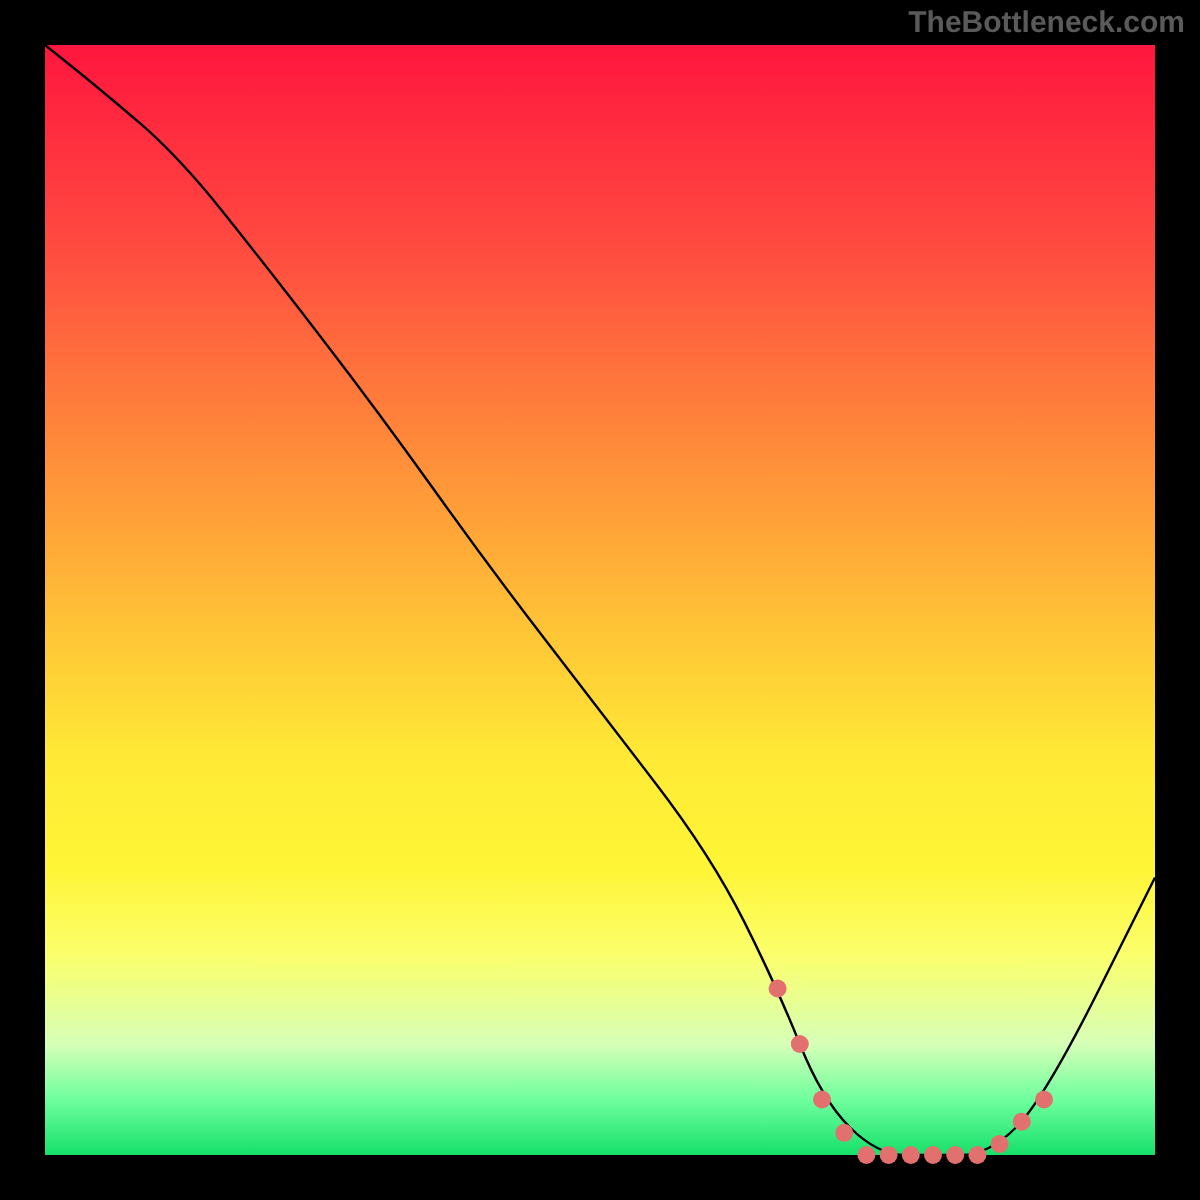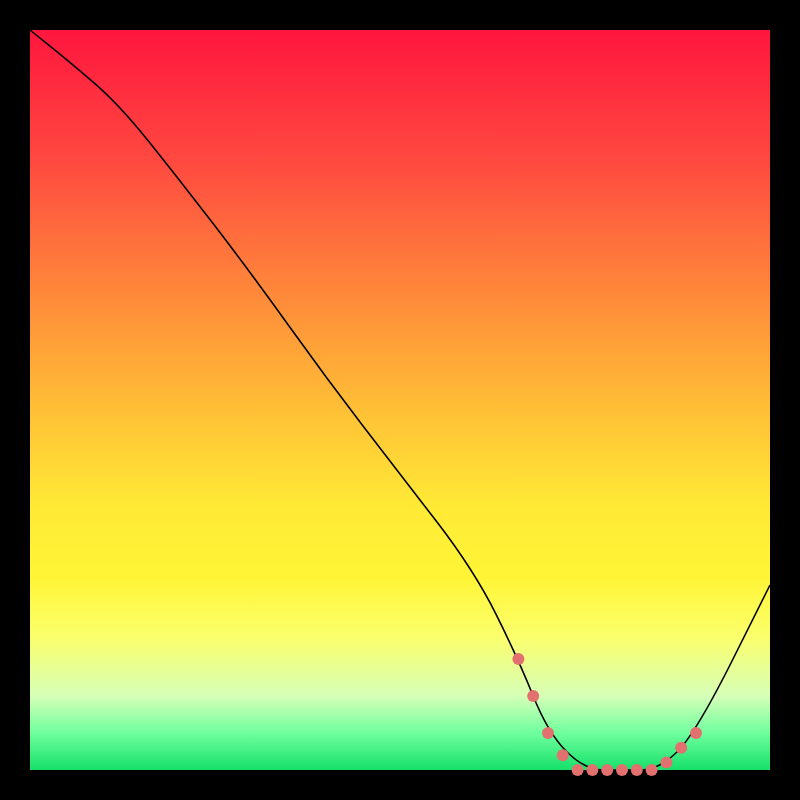--- a/index.html
+++ b/index.html
@@ -18,20 +18,21 @@
           #16e06a 100%);}
   .attrib{position:absolute;right:10px;top:4px;color:#5a5a5a;font-size:20px;font-weight:600;}
   svg.curve{position:absolute;left:30px;top:30px;width:740px;height:740px;overflow:visible}
   svg .line{fill:none;stroke:#000;stroke-width:1.6}
   svg .dots circle{fill:#e2706e}
 </style>
 </head>
 <body>
 
 <div class="frame">
+  <div class="attrib">TheBottleneck.com</div>
   <div class="plot"></div>
 
   <svg class="curve" viewBox="0 0 740 740">
     <path class="line" d="M0.0 0.0 Q 0.0 0.0 18.5 14.8 Q 37.0 29.6 62.9 51.8 Q 88.8 74.0 118.4 111.0 Q 148.0 148.0 185.0 196.1 Q 222.0 244.2 259.0 296.0 Q 296.0 347.8 333.0 395.9 Q 370.0 444.0 407.0 492.1 Q 444.0 540.2 466.2 584.6 Q 488.4 629.0 503.2 666.0 Q 518.0 703.0 536.5 721.5 Q 555.0 740.0 573.5 740.0 Q 592.0 740.0 610.5 740.0 Q 629.0 740.0 647.5 721.5 Q 666.0 703.0 703.0 629.0 T 740.0 555.0"></path>
     <g class="dots">
         <circle cx="488.4" cy="629.0" r="6"></circle>
         <circle cx="503.2" cy="666.0" r="6"></circle>
         <circle cx="518.0" cy="703.0" r="6"></circle>
         <circle cx="532.8" cy="725.2" r="6"></circle>
         <circle cx="547.6" cy="740.0" r="6"></circle>

